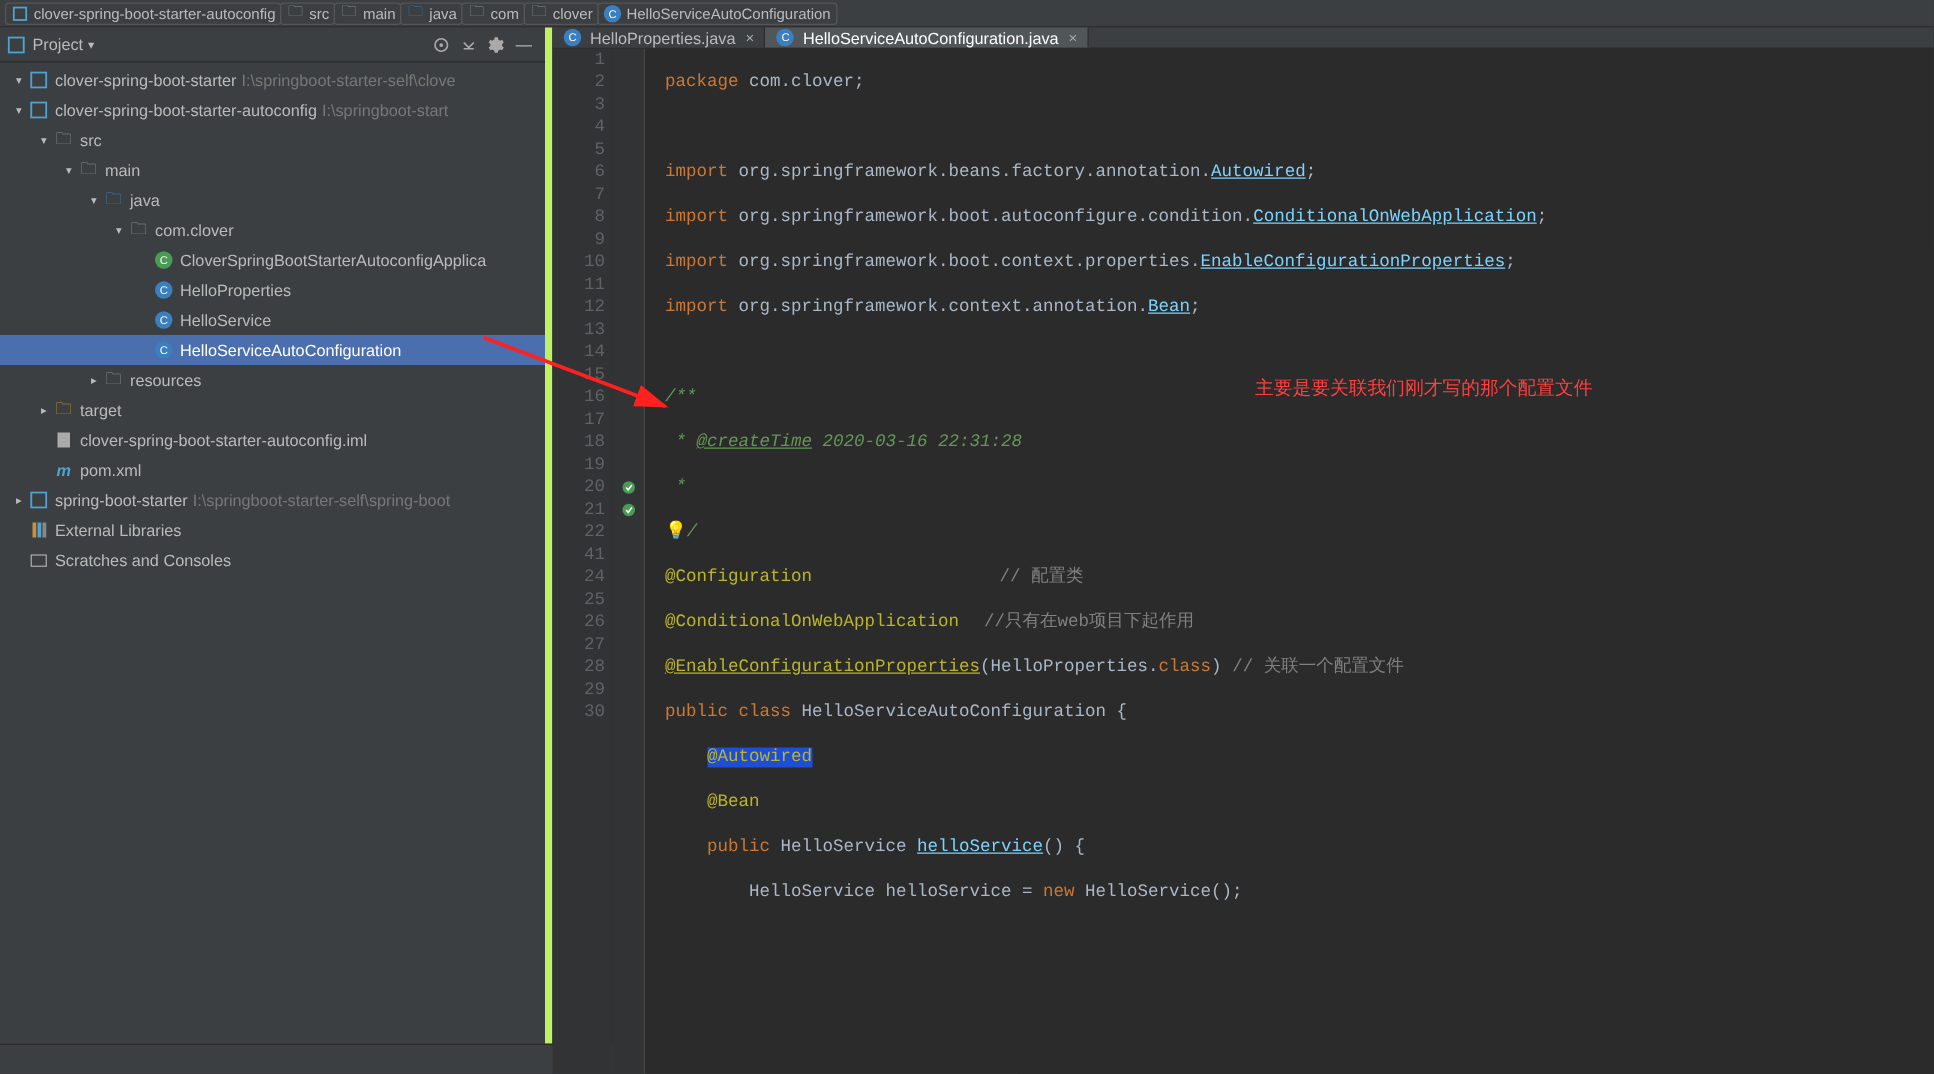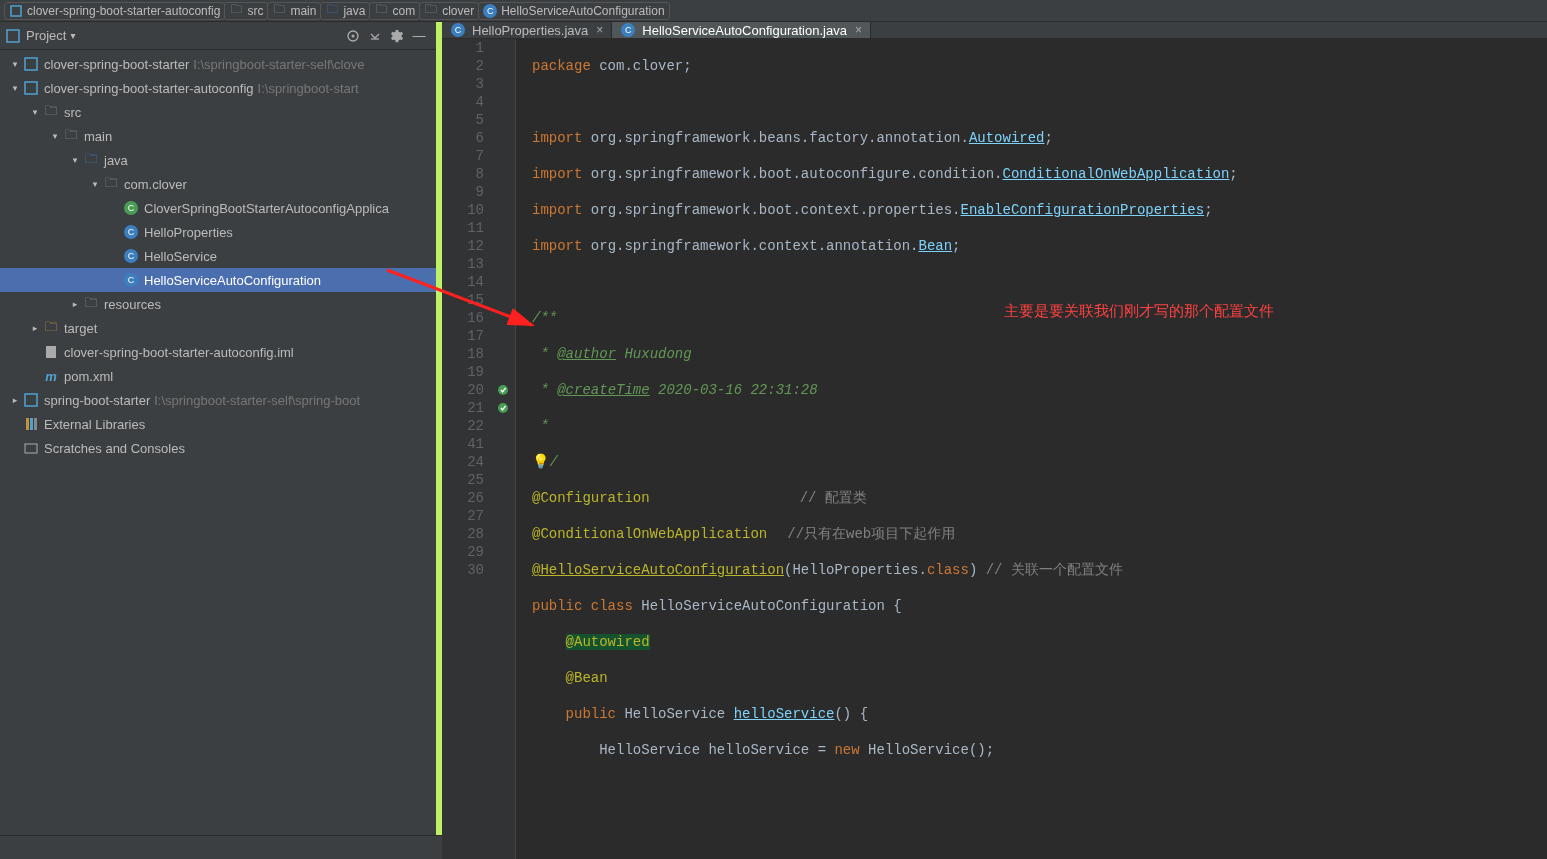--- a/index.html
+++ b/index.html
@@ -159,21 +159,21 @@
 }
 .code .ln { height: 18px; display:block; color:#a9b7c6; }
 .kw-orange { color:#cc7832; }
 .id-gray { color:#a9b7c6; }
 .cls-yellow { color:#7dd3fc;text-decoration:underline; }
 .fld-purple { color:#9876aa; }
 .cmt-green { color:#629755; font-style: italic; }
 .cmt-gray { color:#808080; }
 .tag-under { color:#629755; font-style:italic; text-decoration: underline; }
 .ann-yellow { color:#bbb529; }
-.ann-hl { background:#14532d; color:#bbb529; }
+.ann-hl { background:#1d4ed8; color:#bbb529; }
 .op { color:#a9b7c6; }
 
 .cmt-red { color:#ff4040; font-weight: normal; }
 
 .statusbar {
   height: 24px;
   background: #3c3f41;
   border-top: 1px solid #2b2b2b;
   display:flex;
   align-items:center;
@@ -527,27 +527,26 @@
         </div>
       <div class="code">
 <span class="ln"><span class="kw-orange">package </span><span class="id-gray">com.clover</span><span class="op">;</span></span>
 <span class="ln"></span>
 <span class="ln"><span class="kw-orange">import</span><span class="id-gray"> org.springframework.beans.factory.annotation.</span><span class="cls-yellow">Autowired</span><span class="op">;</span></span>
 <span class="ln"><span class="kw-orange">import</span><span class="id-gray"> org.springframework.boot.autoconfigure.condition.</span><span class="cls-yellow">ConditionalOnWebApplication</span><span class="op">;</span></span>
 <span class="ln"><span class="kw-orange">import</span><span class="id-gray"> org.springframework.boot.context.properties.</span><span class="cls-yellow">EnableConfigurationProperties</span><span class="op">;</span></span>
 <span class="ln"><span class="kw-orange">import</span><span class="id-gray"> org.springframework.context.annotation.</span><span class="cls-yellow">Bean</span><span class="op">;</span></span>
 <span class="ln"></span>
 <span class="ln"><span class="cmt-green">/**</span></span>
-<span class="ln"><span class="cmt-green"> * </span><span class="tag-under">@author</span><span class="cmt-green"> Huxudong</span></span>
 <span class="ln"><span class="cmt-green"> * </span><span class="tag-under">@createTime</span><span class="cmt-green"> 2020-03-16 22:31:28</span></span>
 <span class="ln"><span class="cmt-green"> *</span></span>
 <span class="ln"><span style="color:#ffc66d">💡</span><span class="cmt-green">/</span></span>
 <span class="ln"><span class="ann-yellow">@Configuration</span><span style="display:inline-block;width:150px"></span><span class="cmt-gray">// 配置类</span><span style="position:absolute; left:488px; top:252px; font-family:'Segoe UI',Arial; font-size:15px;margin-top:11px;" class="cmt-red">主要是要关联我们刚才写的那个配置文件</span></span>
 <span class="ln"><span class="ann-yellow">@ConditionalOnWebApplication</span><span style="display:inline-block;width:20px"></span><span class="cmt-gray">//只有在web项目下起作用</span></span>
-<span class="ln"><span class="ann-yellow" style="text-decoration:underline">@HelloServiceAutoConfiguration</span><span class="id-gray">(HelloProperties.</span><span class="kw-orange">class</span><span class="id-gray">) </span><span class="cmt-gray">// 关联一个配置文件</span></span>
+<span class="ln"><span class="ann-yellow" style="text-decoration:underline">@EnableConfigurationProperties</span><span class="id-gray">(HelloProperties.</span><span class="kw-orange">class</span><span class="id-gray">) </span><span class="cmt-gray">// 关联一个配置文件</span></span>
 <span class="ln"><span class="kw-orange">public </span><span class="kw-orange">class </span><span class="id-gray">HelloServiceAutoConfiguration {</span></span>
 <span class="ln">    <span class="ann-hl">@Autowired</span></span>
 <span class="ln">    <span class="ann-yellow">@Bean</span></span>
 <span class="ln">    <span class="kw-orange">public </span><span class="id-gray">HelloService </span><span class="cls-yellow">helloService</span><span class="id-gray">() {</span></span>
 <span class="ln">        <span class="id-gray">HelloService helloService = </span><span class="kw-orange">new </span><span class="id-gray">HelloService();</span></span>
 
 
 
 
 

